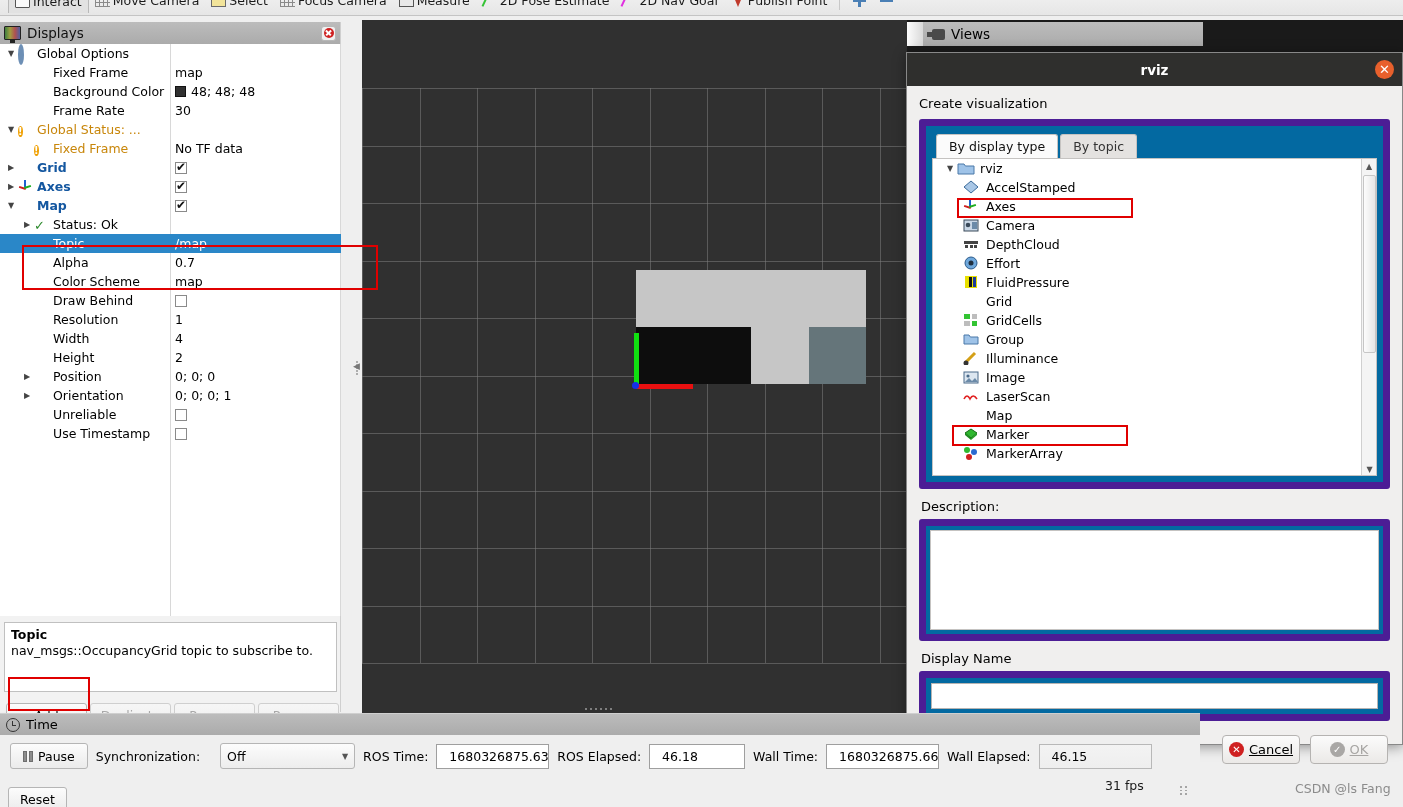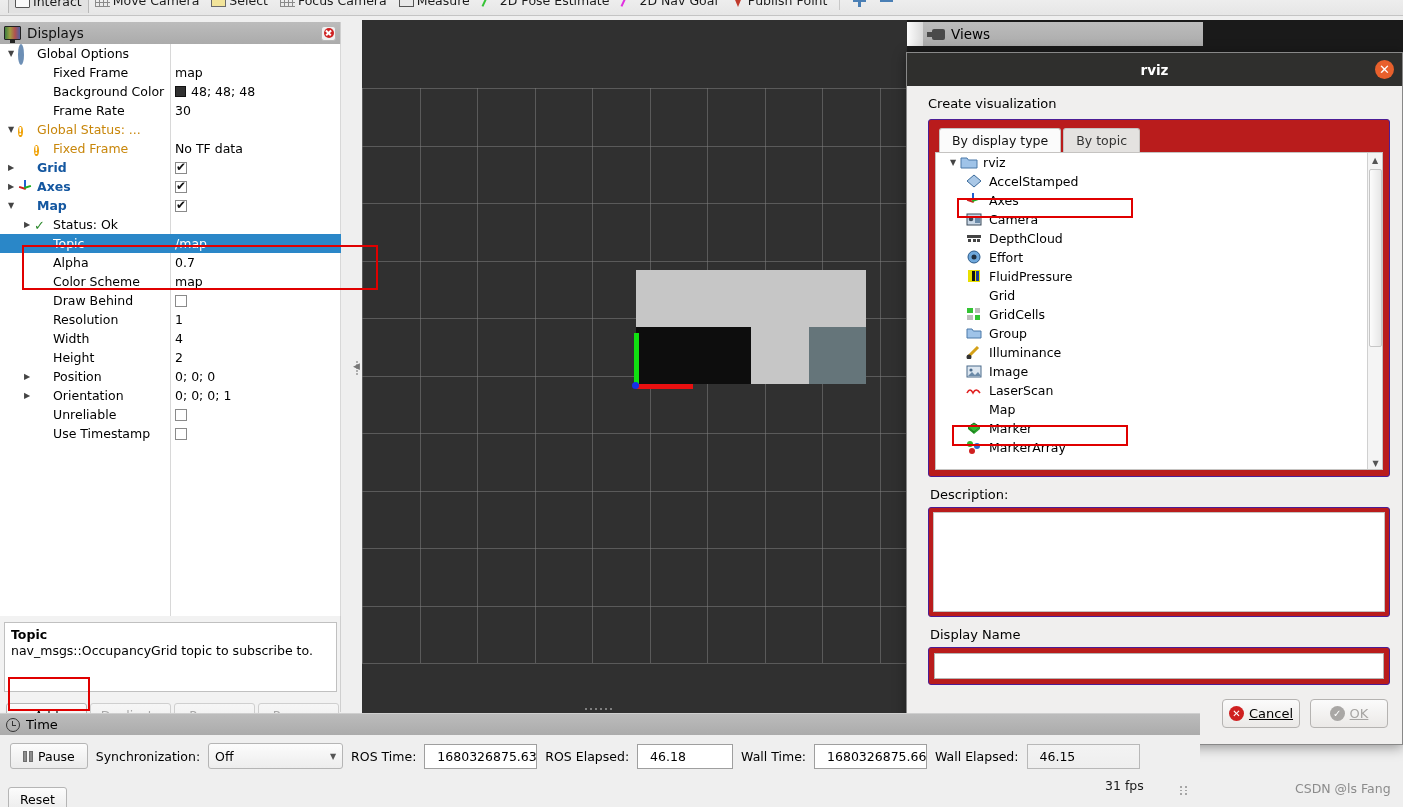--- a/index.html
+++ b/index.html
@@ -202,24 +202,24 @@
     height: 33px; background: #2f2f2d; color: #fff;
     display: flex; align-items: center; justify-content: center;
     font-size: 13.5px; font-weight: bold; position: relative;
   }
   .dlg-close {
     position: absolute; right: 8px; top: 7px; width: 19px; height: 19px;
     border-radius: 50%; background: #e8602c; color: #fff;
     display: flex; align-items: center; justify-content: center;
     font-size: 13px; line-height: 1;
   }
-  .dlg-body { padding: 10px 12px 0 21px; }
+  .dlg-body { padding: 10px 12px 0 12px; }
   .dlg-h { font-size: 13px; margin-bottom: 8px; }
   .group-box {
-    border: 1px solid #4c1d95; border-radius: 3px; background: #b91c1c;
+    border: 7px solid #4c1d95; border-radius: 3px; background: #0369a1;
     padding: 6px;
   }
   .tabs { display: flex; align-items: flex-end; height: 26px; margin-left: 4px;}
   .tab {
     padding: 4px 12px; font-size: 12.5px;
     border: 1px solid #c5c3c1; border-bottom: none;
     border-radius: 3px 3px 0 0; background: #e4e2e0; color:#333;
     margin-right: 2px;
   }
   .tab.active { background: #fbfbfb; color:#111; position: relative; top: 1px; padding-bottom: 5px;}
@@ -292,20 +292,21 @@
     background: linear-gradient(to bottom,#fcfcfc,#ebebeb);
     display: flex; align-items: center; gap: 4px; font-size: 12.5px;
   }
   .pause-ico{width:11px;height:11px;display:flex;gap:2px;}
   .pause-ico i{width:4px;height:11px;background:#8d8d8d;border:1px solid #6e6e6e;display:block;}
   .combo {
     width: 135px; height: 26px; border: 1px solid #b5b5b5; border-radius: 3px;
     background: linear-gradient(to bottom,#fcfcfc,#ededed);
     display: flex; align-items: center; padding: 0 6px; font-size: 12.5px;
     position: relative;
+    margin-left: 12px;
   }
   .combo .cv { flex: 1; }
   .combo .carrow { font-size: 8px; color: #555; }
   .tfield {
     height: 25px; border: 1px solid #9f9f9f; background: #fff;
     display: flex; align-items: center; padding: 0 12px; font-size: 12.5px;
   }
   .tfield.ro { background: linear-gradient(to bottom,#f3f3f3,#eeeeee); border-color:#b8b8b8;}
   .reset-btn {
     position: absolute; left: 8px; top: 73px; height: 25px; padding: 0 11px;

